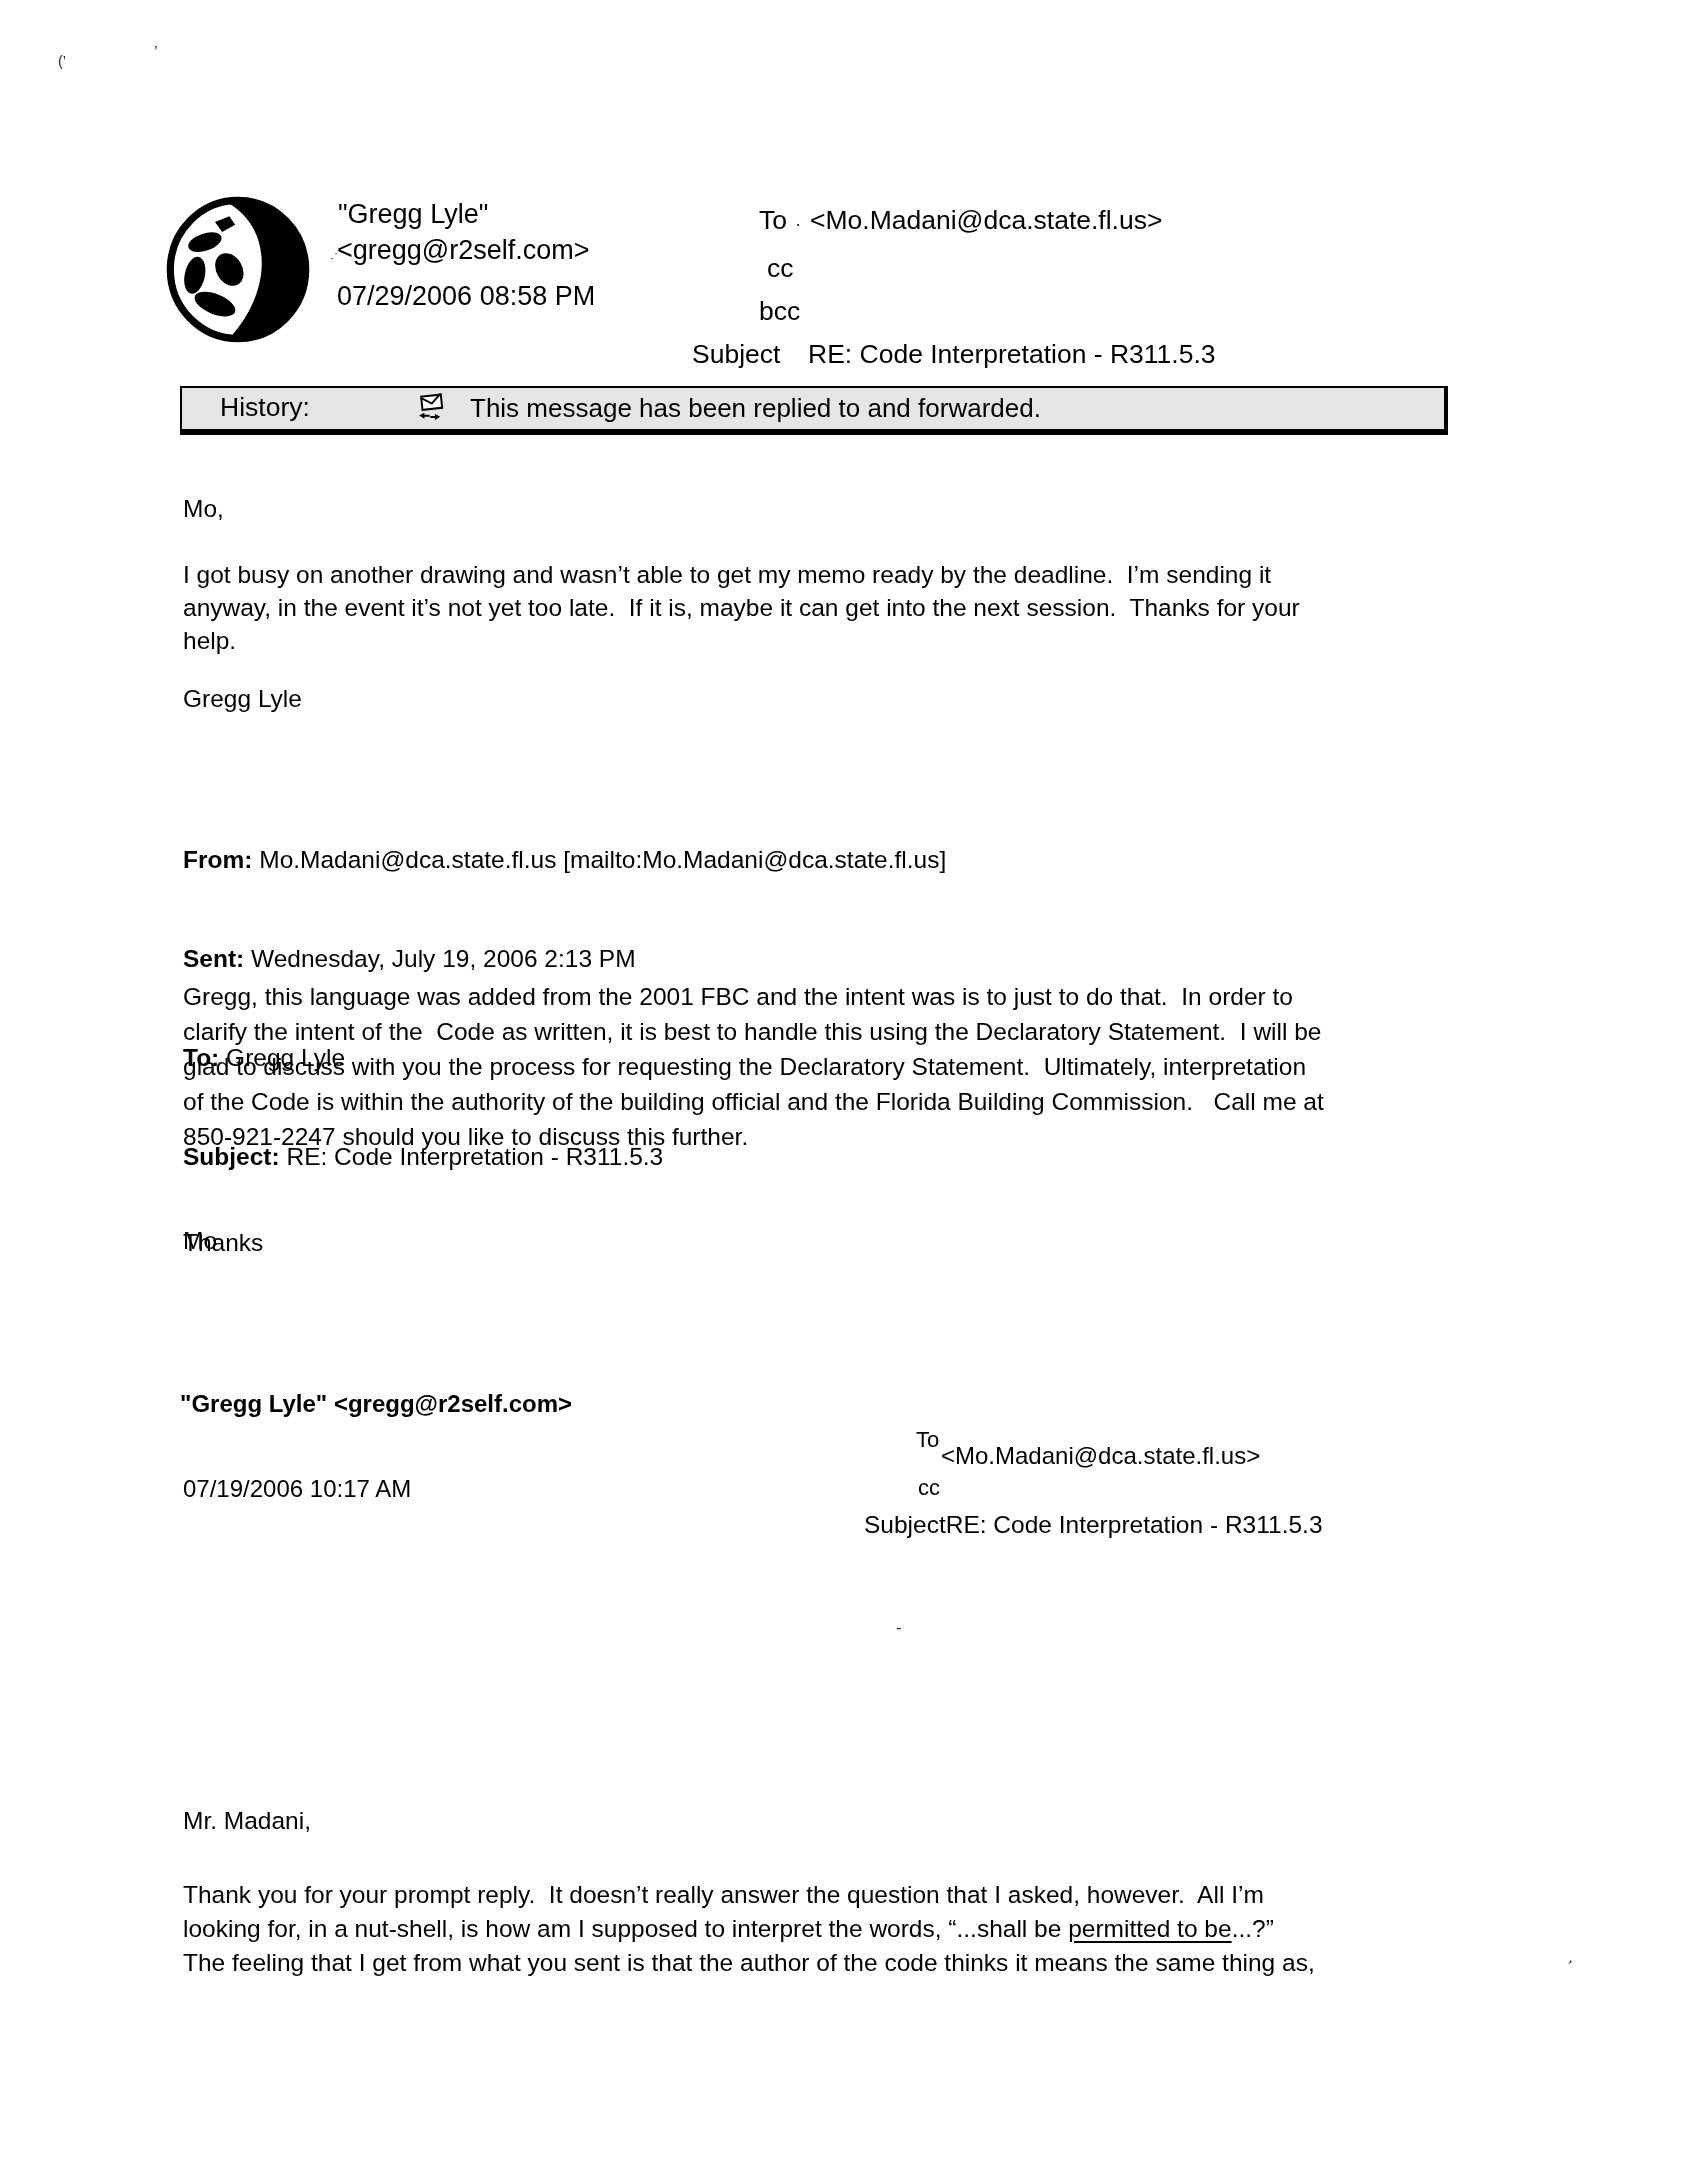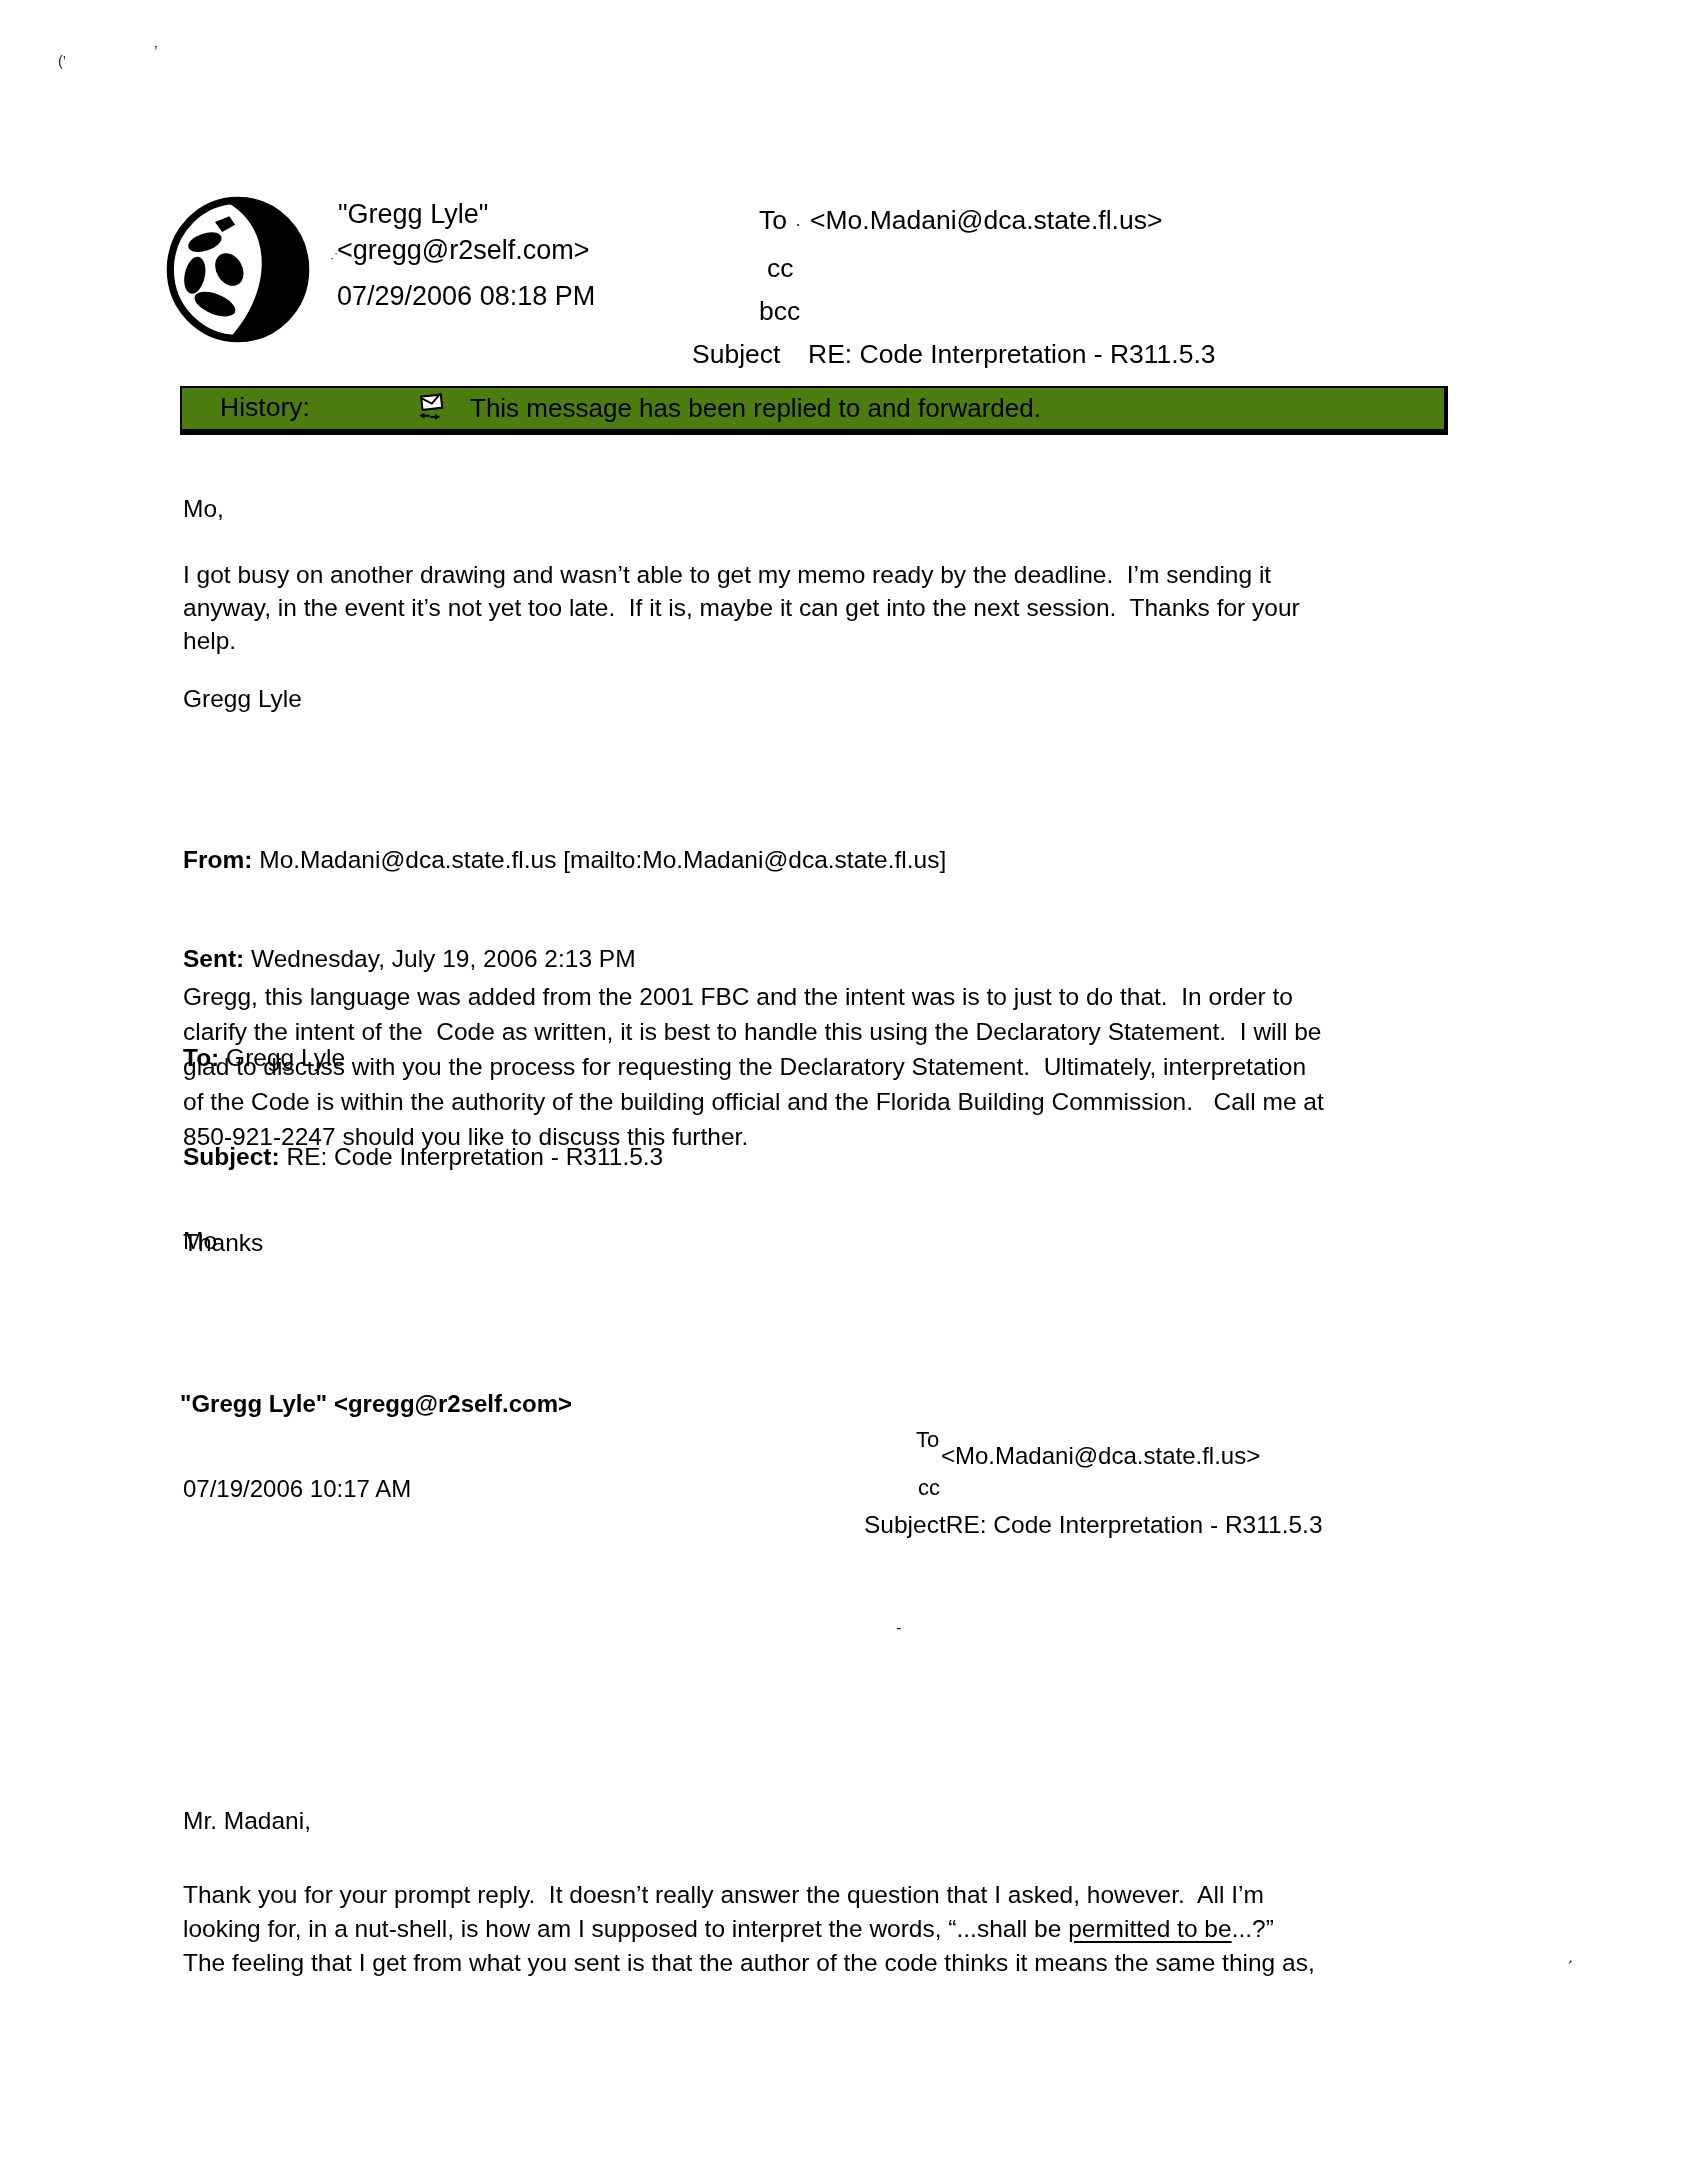--- a/index.html
+++ b/index.html
@@ -14,21 +14,21 @@
   .abs { position: absolute; }
   .hdr1 { font-size: 27px; line-height: 1.15; white-space: pre; }
   .hdr1-label { font-size: 26.5px; }
   .body-txt { font-size: 24.5px; line-height: 33px; white-space: pre-wrap; }
   .bold { font-weight: bold; }
   .history-bar {
     left: 180px; top: 386px; width: 1262px; height: 41px;
     border: 2.7px solid #000;
     border-bottom-width: 6.6px;
     border-right-width: 4.6px;
-    background: #4d7c0f;
+    background: #e5e5e5;
   }
   .history-label { position: absolute; left: 38px; top: 4px; font-size: 26.5px; }
   .history-icon { position: absolute; left: 233px; top: 5.3px; }
   .history-text { position: absolute; left: 288px; top: 5.3px; font-size: 26px; }
   .hdr2 { font-size: 24px; white-space: pre; }
   .hdr2-small { font-size: 22px; white-space: pre; }
   .subject2 { font-size: 24.5px; white-space: pre; }
   .underlined { text-decoration: underline; text-decoration-thickness: 2px; text-underline-offset: 4px; margin-top: 12px; }
   .artifact { color: #2a2a2a; }
 </style>
@@ -58,21 +58,21 @@
       <ellipse cx="44" cy="50" rx="9" ry="12" fill="#000" transform="rotate(-30 44 50)"></ellipse>
       <circle cx="57" cy="62" r="3.5" fill="#fff"></circle>
       <circle cx="52" cy="82" r="3" fill="#fff"></circle>
       <circle cx="48" cy="28" r="3" fill="#fff"></circle>
     </g>
   </svg>
 </div>
 
 <div class="abs hdr1" style="left:338px; top:199px;">"Gregg Lyle"</div>
 <div class="abs hdr1" style="left:337px; top:235px;">&lt;gregg@r2self.com&gt;</div>
-<div class="abs hdr1" style="left:337px; top:281px;">07/29/2006 08:18 PM</div>
+<div class="abs hdr1" style="left:337px; top:281px;">07/29/2006 08:58 PM</div>
 
 <div class="abs hdr1-label" style="left:759px; top:205px;">To</div>
 <span class="abs artifact" style="left:795px; top:213px; font-size:18.6px;">·</span>
 <div class="abs hdr1-label" style="left:810px; top:205px;">&lt;Mo.Madani@dca.state.fl.us&gt;</div>
 <div class="abs hdr1-label" style="left:767px; top:253px;">cc</div>
 <div class="abs hdr1-label" style="left:759px; top:296px;">bcc</div>
 <div class="abs hdr1-label" style="left:692px; top:339px;">Subject</div>
 <div class="abs hdr1-label" style="left:808px; top:339px;">RE: Code Interpretation - R311.5.3</div>
 
 <div class="abs history-bar">

